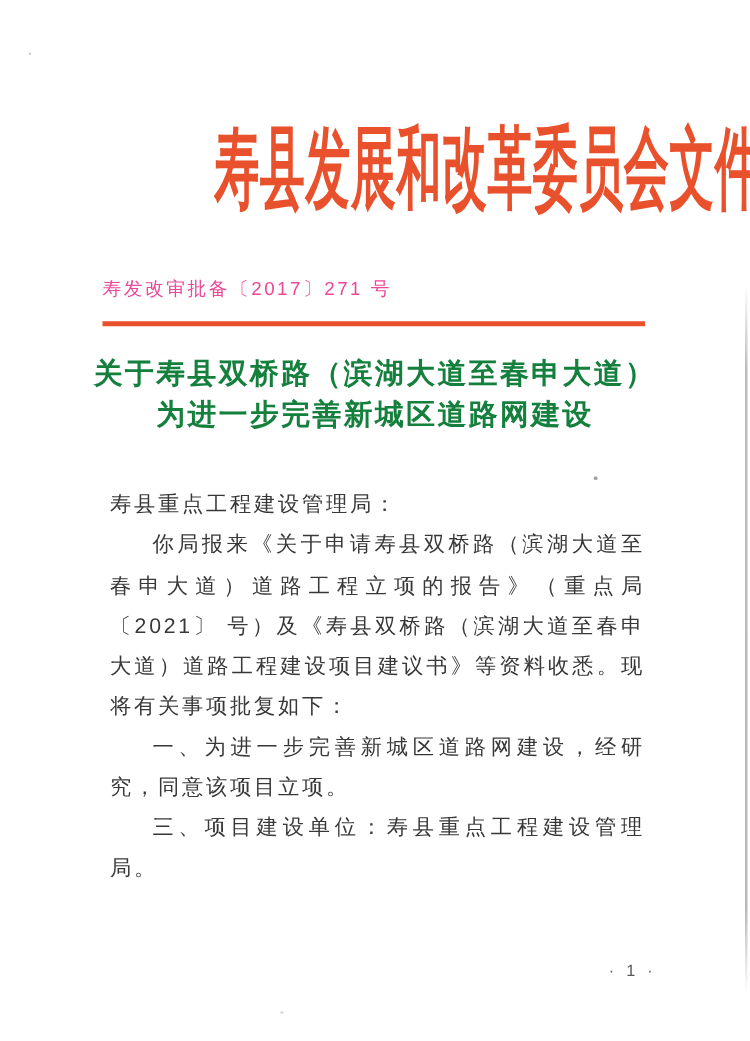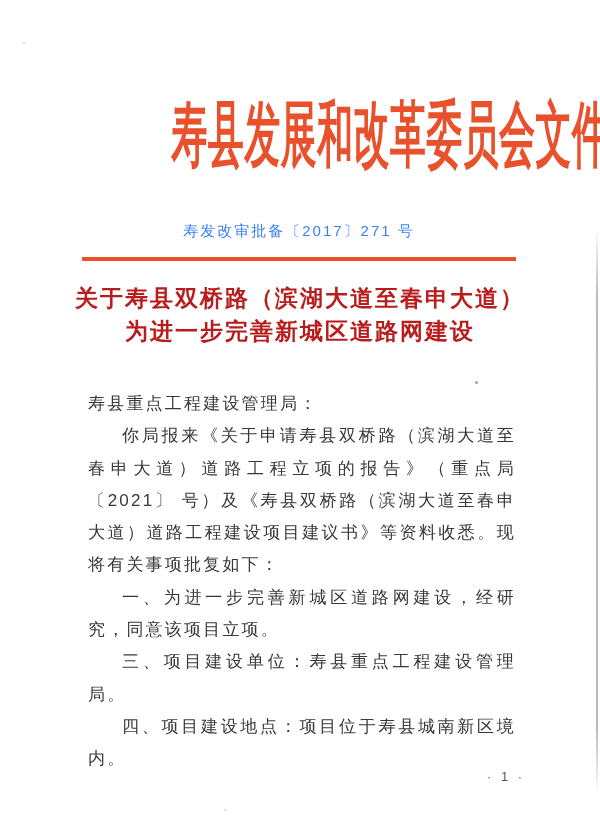--- a/index.html
+++ b/index.html
@@ -35,25 +35,25 @@
     letter-spacing: 1px;
   }
 
   
   .meta-row {
     position: absolute;
     top: 222px;
     left: 82px;
     width: 434px;
     display: flex;
-    justify-content: center;
+    justify-content: flex-start;
     align-items: baseline;
     font-size: 15px;
     letter-spacing: 2px;
-    color: #3b82f6;
+    color: #ec4899;
   }
 
   
   .red-rule {
     position: absolute;
     top: 257px;
     left: 82px;
     width: 434px;
     height: 4px;
     background: var(--accent, #e8512c);
@@ -61,21 +61,21 @@
 
   
   .doc-title {
     position: absolute;
     top: 282px;
     left: 0;
     width: 100%;
     text-align: center;
     font-size: 23px;
     font-weight: 700;
-    color: #b91c1c;
+    color: #15803d;
     line-height: 33px;
     letter-spacing: 2px;
   }
 
   
   .body-text {
     position: absolute;
     top: 388px;
     left: 88px;
     width: 428px;
@@ -140,21 +140,20 @@
   <div class="doc-title">
     <div>关于寿县双桥路（滨湖大道至春申大道）</div>
     <div>为进一步完善新城区道路网建设</div>
   </div>
 
   <div class="body-text">
     <p class="no-indent">寿县重点工程建设管理局：</p>
     <p>你局报来《关于申请寿县双桥路（滨湖大道至春申大道）道路工程立项的报告》（重点局〔2021〕 号）及《寿县双桥路（滨湖大道至春申大道）道路工程建设项目建议书》等资料收悉。现将有关事项批复如下：</p>
     <p>一、为进一步完善新城区道路网建设，经研究，同意该项目立项。</p>
     <p>三、项目建设单位：寿县重点工程建设管理局。</p>
-    <p>四、项目建设地点：项目位于寿县城南新区境内。</p>
   </div>
 
   <div class="page-number">· 1 ·</div>
 
   <div class="edge-right"></div>
   <div class="speck s1"></div>
   <div class="speck s2"></div>
   <div class="speck s3"></div>
 
 </div>

